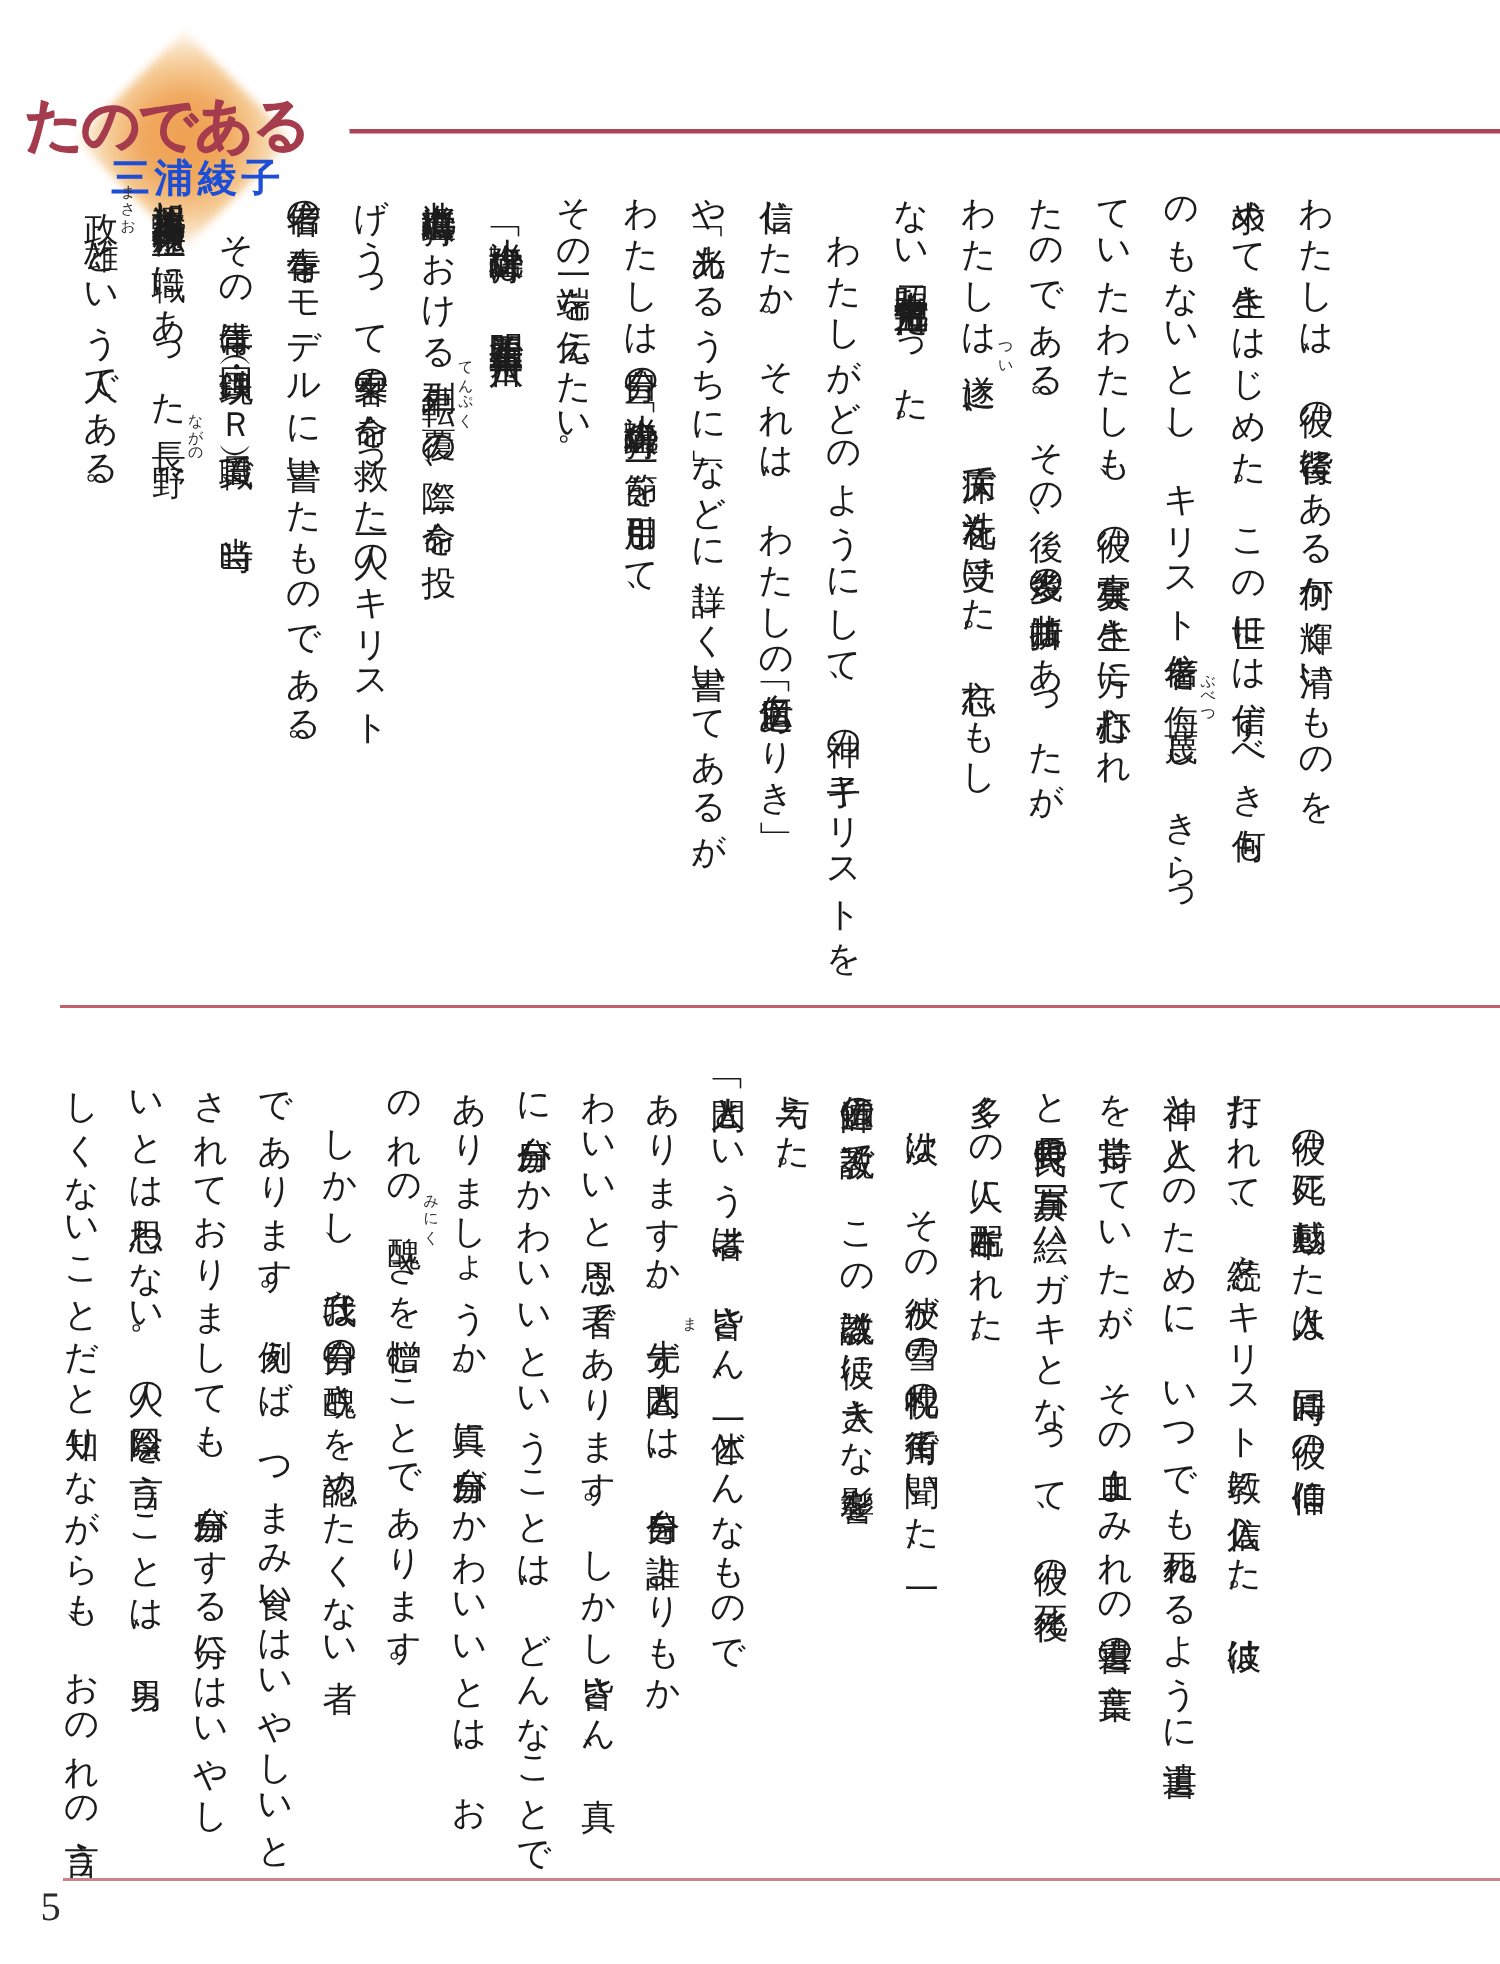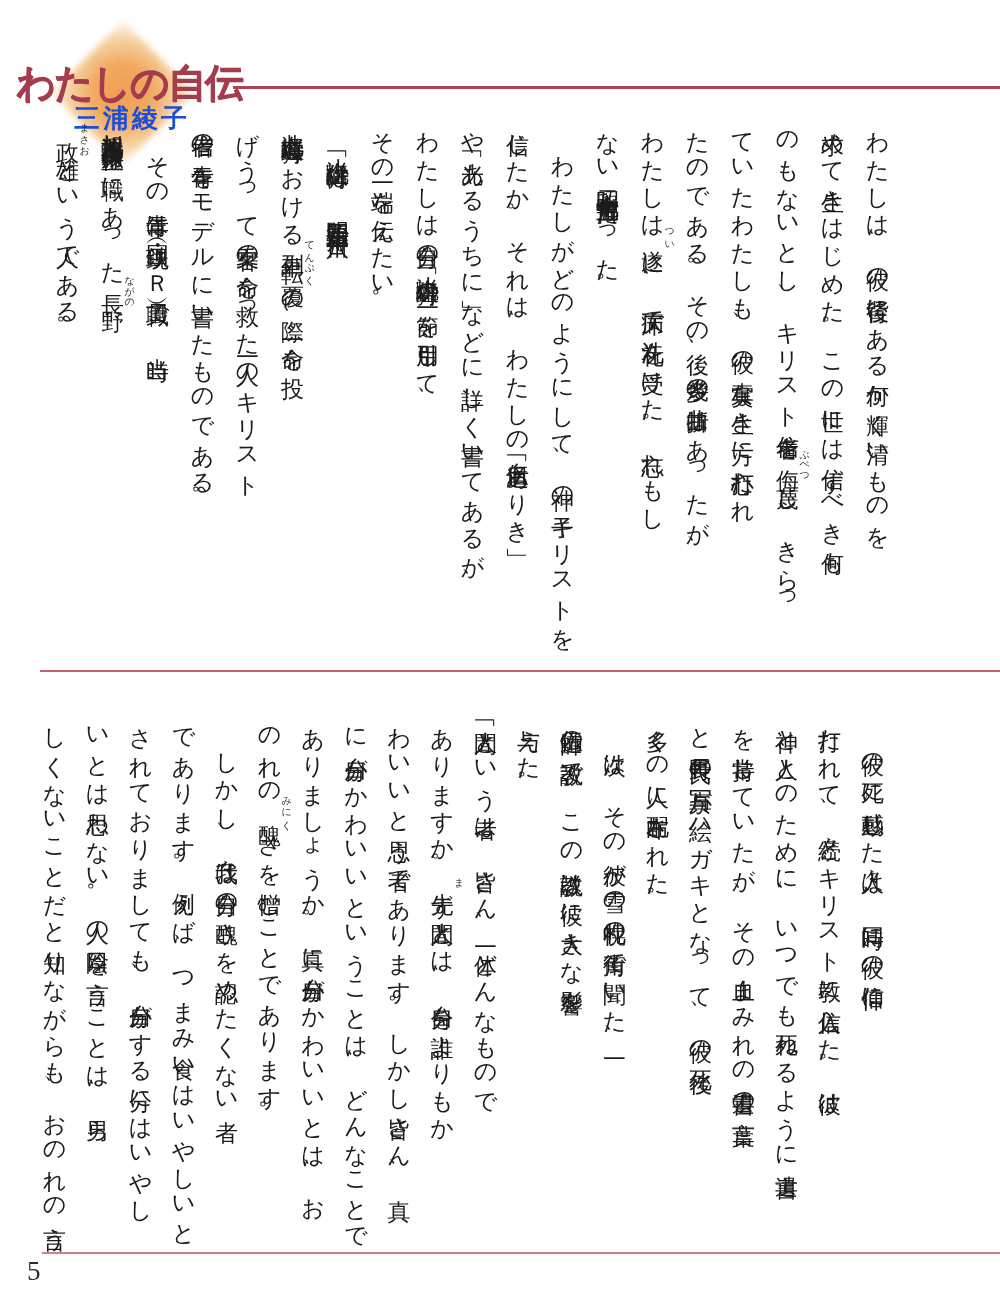--- a/index.html
+++ b/index.html
@@ -51,21 +51,21 @@
     position:absolute; left:27px; top:1256px;
     font-size:27px; color:#2a2a2a;
   }
 </style>
 </head>
 <body>
 
 <div class="page">
   <header>
     <div class="diamond"></div>
-    <h1 class="title">わたしの自伝</h1>
+    <h1 class="title">たのである</h1>
     <div class="author">三浦綾子</div>
     <div class="rule rule-top"></div>
   </header>
 
   <section class="vtext v1">
       <div class="tline">わたしは、彼の背後にある何か輝く清いものを</div>
       <div class="tline">求めて生きはじめた。この世には信ずべき何も</div>
       <div class="tline">のもないとし、キリスト信者を<ruby>侮蔑<rt>ぶべつ</rt></ruby>し、きらっ</div>
       <div class="tline">ていたわたしも、彼の真実な生き方に心打たれ</div>
       <div class="tline">たのである。その後、幾多の曲折はあったが、</div>

